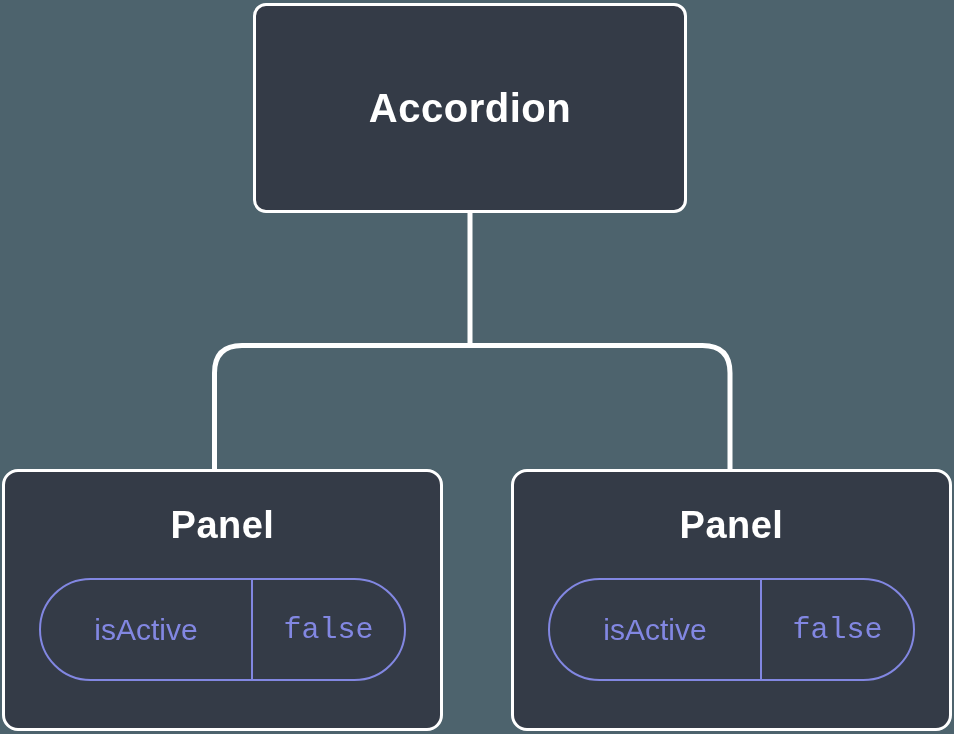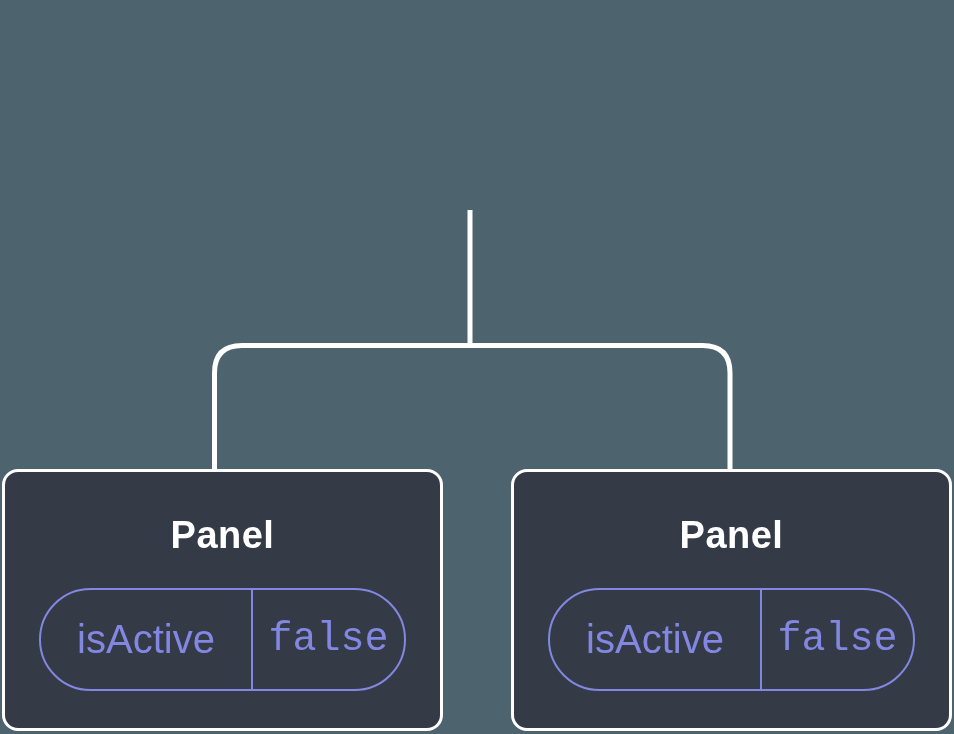--- a/index.html
+++ b/index.html
@@ -50,21 +50,21 @@
     font-size: 40px;
     font-weight: 700;
     letter-spacing: 0.5px;
   }
   .panel-node {
     top: 469px;
     width: 441px; height: 262px;
     border-radius: 16px;
     flex-direction: column;
     justify-content: flex-start;
-    padding-top: 44px;
+    padding-top: 34px;
   }
   .panel-left  { left: 2px; }
   .panel-right { left: 511px; }
   .panel-label {
     color: var(--label-text);
     font-size: 38px;
     font-weight: 700;
     letter-spacing: 0.5px;
     line-height: 1;
   }
@@ -75,39 +75,42 @@
     border-radius: 52px;
     display: flex;
     align-items: stretch;
     overflow: hidden;
   }
   .state-cell {
     display: flex;
     align-items: center;
     justify-content: center;
     color: var(--state-accent);
-    font-size: 40px;
+    font-size: 30px;
     font-weight: 400;
   }
   .state-key {
     flex: 0 0 212px;
     border-right: 2.5px solid var(--state-accent);
   }
   .state-value { flex: 1 1 auto; font-family: Liberation Mono, monospace; }
 </style>
 </head>
 <body>
 
 <div class="stage">
 
   <svg class="connectors" viewBox="0 0 954 734" xmlns="http://www.w3.org/2000/svg">
     <line class="stroke" x1="470" y1="210" x2="470" y2="348"></line>
     <path class="stroke" d="M 214.5 471 L 214.5 373 Q 214.5 345.5 242 345.5 L 702.5 345.5 Q 730 345.5 730 373 L 730 471"></path>
   </svg>
 
+  <div class="node root-node">
+    <span class="root-label">Accordion</span>
+  </div>
 
   <div class="node panel-node panel-left">
     <span class="panel-label">Panel</span>
     <div class="state-pill">
       <div class="state-cell state-key">isActive</div>
       <div class="state-cell state-value">false</div>
     </div>
   </div>
 
   <div class="node panel-node panel-right">

